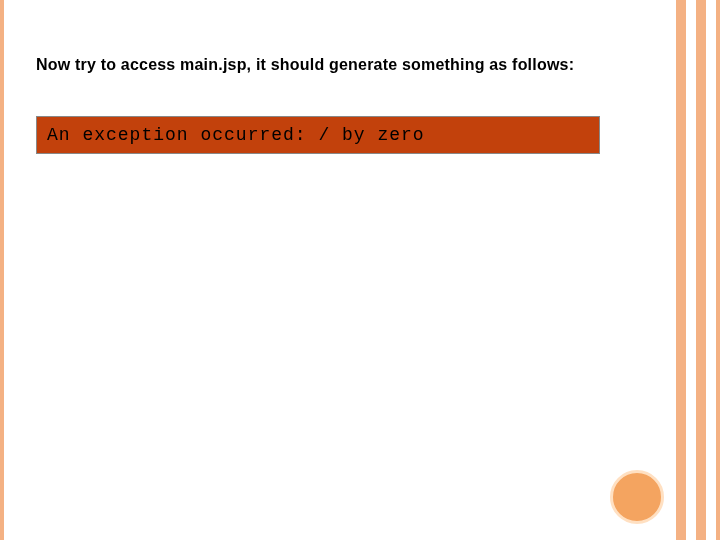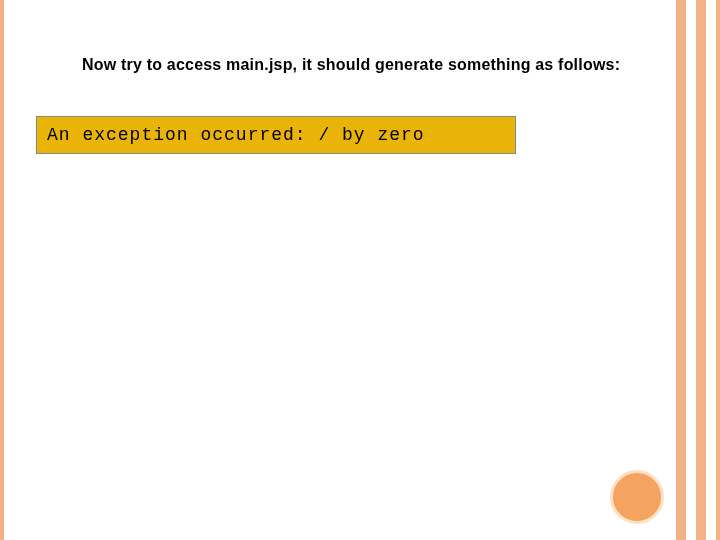--- a/index.html
+++ b/index.html
@@ -23,27 +23,26 @@
     position: absolute;
     left: 36px;
     top: 56px;
     right: 60px;
   }
   .instruction {
     font-size: 16px;
     font-weight: bold;
     color: #000;
     letter-spacing: 0.2px;
-    margin-left: 46px;
   }
   .output-box {
     margin-top: 42px;
-    width: 480px;
+    width: 564px;
     border: 1px solid #888;
-    background: #eab308;
+    background: #c2410c;
     padding: 8px 10px;
     font-family: "Courier New", Courier, monospace;
     font-size: 18px;
     letter-spacing: 1px;
     color: #000;
   }
   .circle {
     position: absolute;
     right: 56px;
     bottom: 16px;

